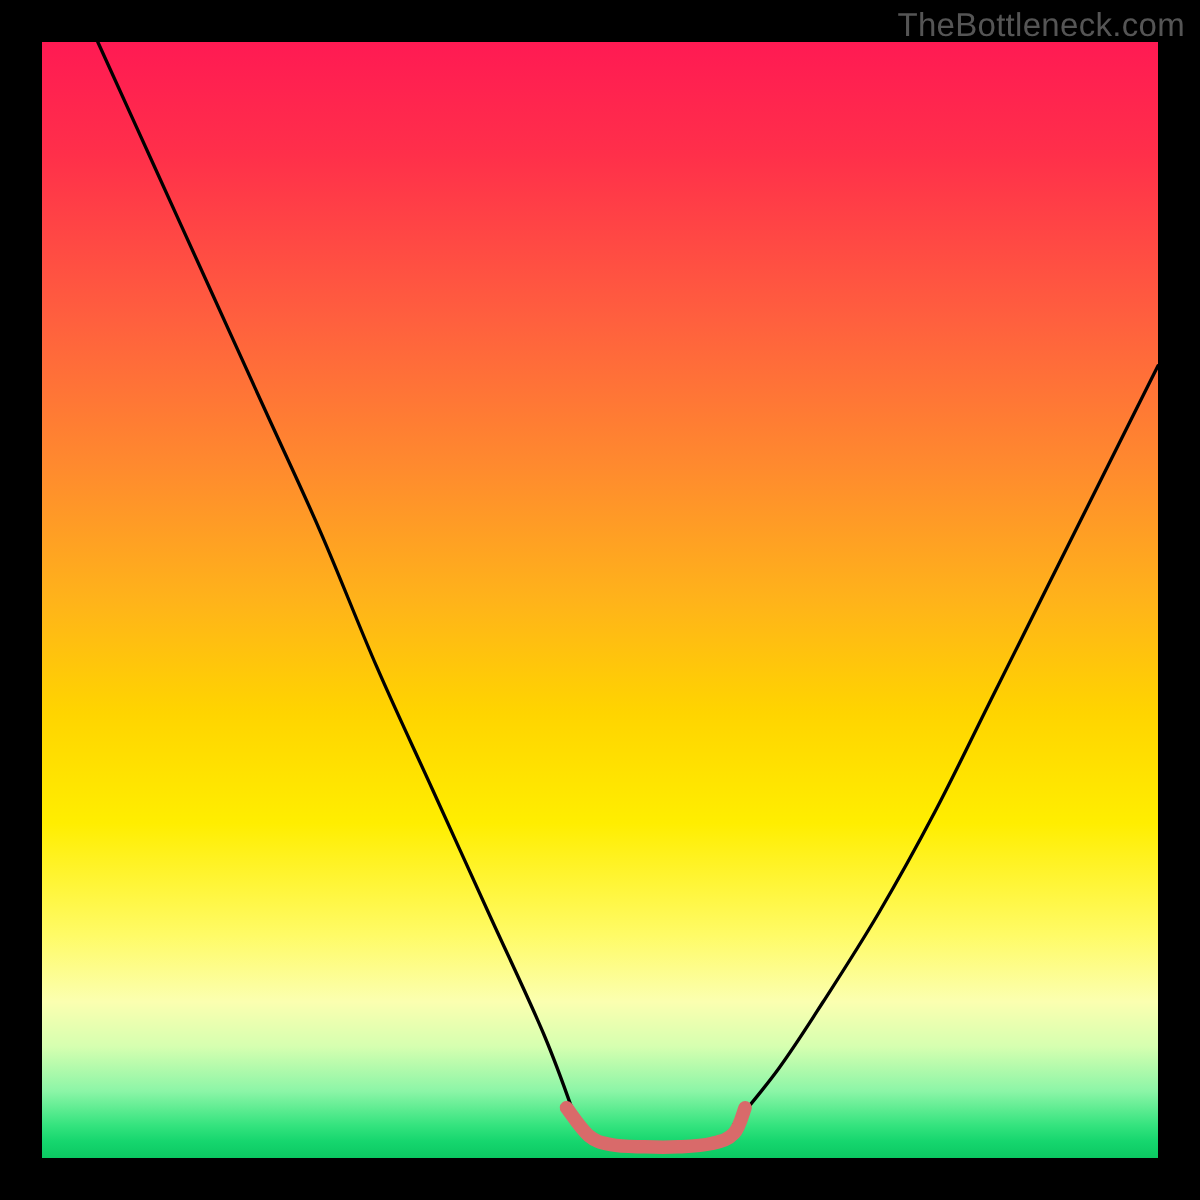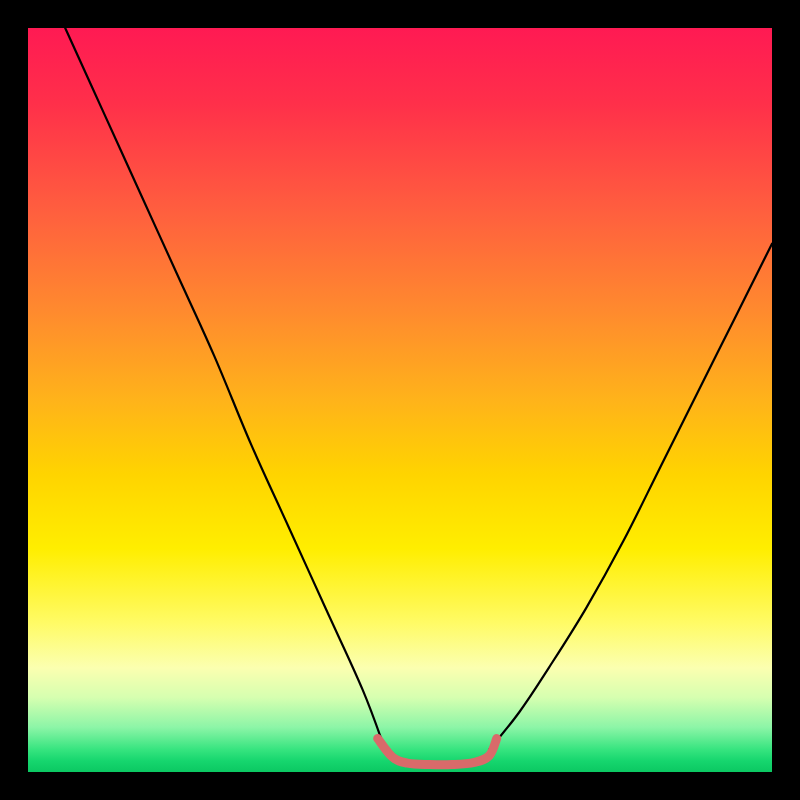--- a/index.html
+++ b/index.html
@@ -55,20 +55,21 @@
     width: 100%;
     height: 100%;
     overflow: visible;
   }
 </style>
 </head>
 <body>
 
 <div class="stage">
 
+  <div class="watermark">TheBottleneck.com</div>
 
   <div class="plot">
     <div class="gradient-fill"></div>
     <svg class="curves" viewBox="0 0 744 744" preserveAspectRatio="none">
       <path id="path-left" fill="none" stroke="#000" stroke-width="2.2" stroke-linecap="round" stroke-linejoin="round" d="M 37.2,0 C 43.896,14.731200000000005 61.00800000000001,52.377600000000044 74.4,81.84000000000003 C 87.792,111.30240000000002 98.208,134.21759999999995 111.6,163.67999999999995 C 124.99199999999999,193.14239999999995 135.40800000000002,216.05759999999998 148.8,245.51999999999998 C 162.192,274.9824 172.608,296.55839999999995 186,327.35999999999996 C 199.392,358.16159999999996 209.808,385.8384 223.2,416.64 C 236.59199999999998,447.4416 247.00799999999998,469.0176 260.4,498.48 C 273.792,527.9424 284.208,550.8575999999999 297.6,580.3199999999999 C 310.992,609.7823999999999 324.0864,636.7152 334.8,662.16 C 345.5136,687.6048 353.1024,710.9663999999999 357.12,721.68"></path>
       <path id="path-right" fill="none" stroke="#000" stroke-width="2.2" stroke-linecap="round" stroke-linejoin="round" d="M 461.28,721.68 C 466.6368,714.9839999999999 480.32640000000004,699.2112 491.04,684.48 C 501.7536,669.7488000000001 508.74719999999996,658.5888 520.8,639.84 C 532.8528,621.0912000000001 544.608,603.0863999999999 558,580.3199999999999 C 571.392,557.5536 581.808,538.8048 595.2,513.36 C 608.5920000000001,487.9152 619.008,465.744 632.4,438.96000000000004 C 645.7919999999999,412.17600000000004 656.2080000000001,391.344 669.6,364.56 C 682.992,337.776 693.4079999999999,316.944 706.8,290.16 C 720.192,263.37600000000003 737.304,229.152 744,215.76"></path>
       <path id="path-valley" fill="none" stroke="#d96a6a" stroke-width="9" stroke-linecap="round" stroke-linejoin="round" d="M 349.68,710.52 C 352.3584,713.8679999999999 359.2032,724.70064 364.56,729.12 C 369.9168,733.53936 372.74399999999997,733.7328 379.44,735.072 C 386.136,736.4112 393.7248000000001,736.29216 401.76000000000005,736.56 C 409.7952,736.8278399999999 416.0448,736.9617599999999 424.08,736.56 C 432.11519999999996,736.15824 439.70399999999995,735.93504 446.4,734.328 C 453.096,732.72096 457.26239999999996,731.9174399999999 461.28,727.632 C 465.2976,723.34656 467.3808,713.60016 468.72,710.52"></path>
     </svg>
   </div>
 

